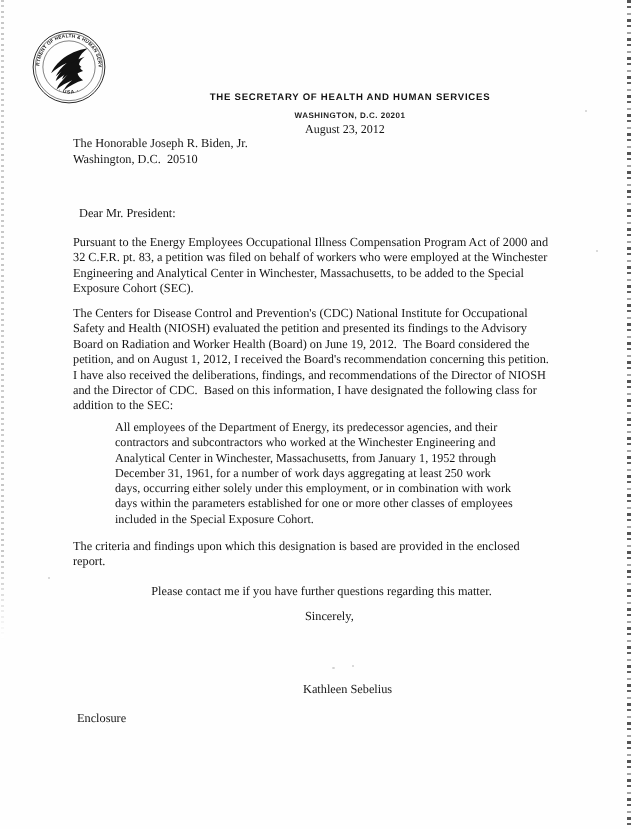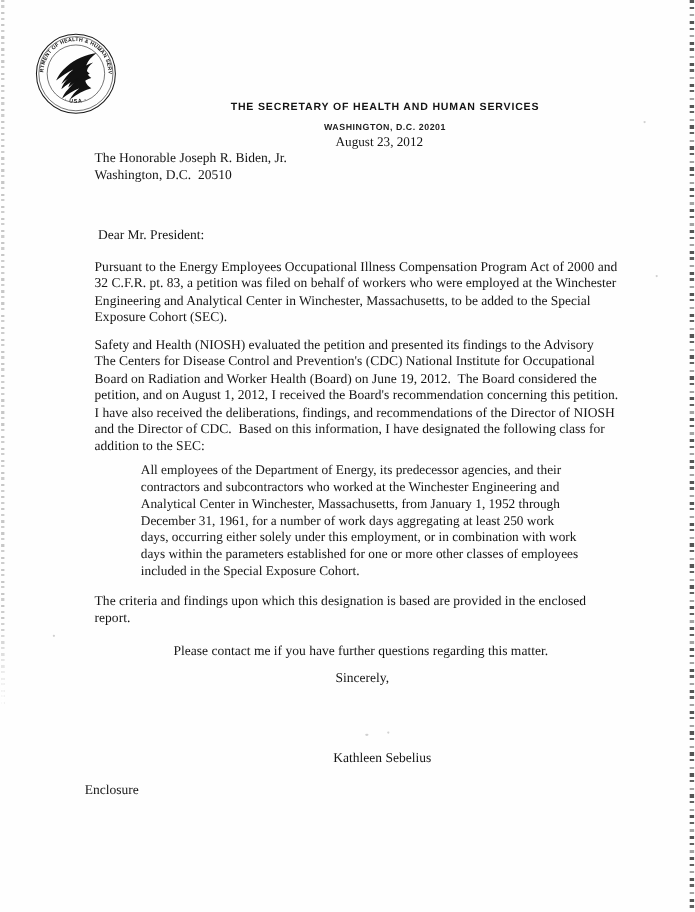--- a/index.html
+++ b/index.html
@@ -123,41 +123,41 @@
   
   #letter {
     position: absolute;
     left: 73px;
     top: 0;
     width: 497px;
     font-size: 12.3px;
     line-height: 15.4px;
     color: #151515;
   }
-  .ln { white-space: pre-wrap; margin-left: 13px; }
+  .ln { white-space: pre-wrap; }
 
   #date-line {
     position: absolute;
     left: 232px;
     top: 122px;
     font-size: 12px;
     white-space: nowrap;
     text-align: right;
   }
 
   #recipient {
     position: absolute;
     left: 0;
     top: 136px;
     line-height: 15.6px;
   }
 
   #salutation {
     position: absolute;
-    left: 16px;
+    left: 6px;
     top: 206px;
   }
 
   .para {
     position: absolute;
     left: 0;
     width: 497px;
     text-align: left;
   }
   .para .ln { display: block; }
@@ -262,22 +262,22 @@
     <div id="salutation">Dear Mr. President:</div>
 
     <div class="para" id="para-1">
       <span class="ln">Pursuant to the Energy Employees Occupational Illness Compensation Program Act of 2000 and</span>
       <span class="ln">32 C.F.R. pt. 83, a petition was filed on behalf of workers who were employed at the Winchester</span>
       <span class="ln">Engineering and Analytical Center in Winchester, Massachusetts, to be added to the Special</span>
       <span class="ln">Exposure Cohort (SEC).</span>
     </div>
 
     <div class="para" id="para-2">
+      <span class="ln">The Centers for Disease Control and Prevention's (CDC) National Institute for Occupational</span>
       <span class="ln">Safety and Health (NIOSH) evaluated the petition and presented its findings to the Advisory</span>
-      <span class="ln">The Centers for Disease Control and Prevention's (CDC) National Institute for Occupational</span>
       <span class="ln">Board on Radiation and Worker Health (Board) on June 19, 2012.  The Board considered the</span>
       <span class="ln">petition, and on August 1, 2012, I received the Board's recommendation concerning this petition.</span>
       <span class="ln">I have also received the deliberations, findings, and recommendations of the Director of NIOSH</span>
       <span class="ln">and the Director of CDC.  Based on this information, I have designated the following class for</span>
       <span class="ln">addition to the SEC:</span>
     </div>
 
     <div id="blockquote">
       <span class="ln">All employees of the Department of Energy, its predecessor agencies, and their</span>
       <span class="ln">contractors and subcontractors who worked at the Winchester Engineering and</span>

